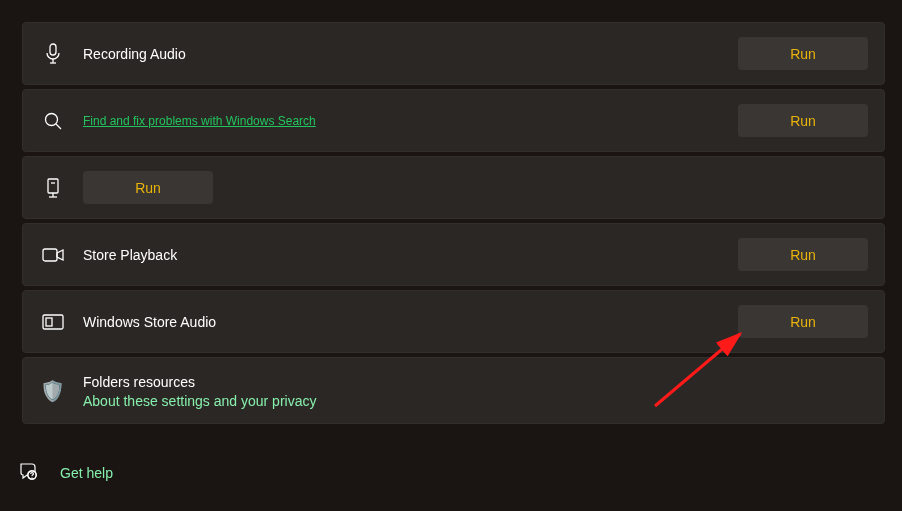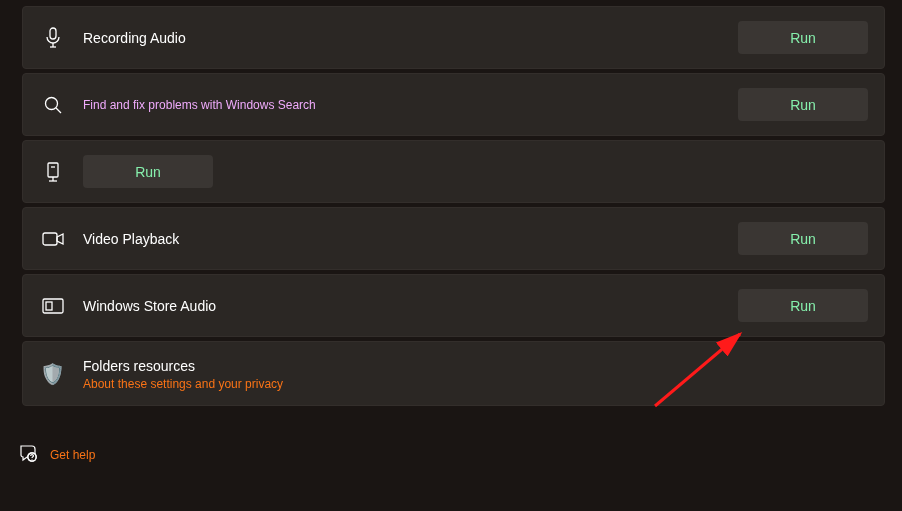--- a/index.html
+++ b/index.html
@@ -8,20 +8,21 @@
     font-family: "Segoe UI", -apple-system, sans-serif;
     font-size: 14px;
     color: #ffffff;
     width: 902px;
     height: 511px;
     overflow: hidden;
     position: relative;
   }
   .list {
     padding: 6px 17px 9px 22px;
+    margin-top: 16px;
   }
   .card {
     background: #2b2724;
     border: 1px solid #332e2b;
     border-radius: 4px;
     margin-bottom: 4px;
     display: flex;
     align-items: center;
     padding: 14px 16px;
     min-height: 62px;
@@ -41,45 +42,46 @@
     flex-direction: column;
     justify-content: center;
     gap: 1px;
   }
   .title {
     color: #ffffff;
     font-size: 14px;
     line-height: 20px;
   }
   .subtitle {
-    color: #f0abfc;
+    color: #22c55e;
     font-size: 12px;
     line-height: 16px;
+    text-decoration: underline;
   }
   .run-btn {
     background: #3a3633;
-    color: #86efac;
+    color: #eab308;
     border: none;
     border-radius: 4px;
     width: 130px;
     height: 33px;
     font-size: 14px;
     cursor: pointer;
     font-family: inherit;
   }
   .link {
-    color: #f97316;
-    font-size: 12px;
+    color: #86efac;
+    font-size: 14px;
     cursor: pointer;
     text-decoration: none;
   }
   .get-help {
     display: flex;
     align-items: center;
-    gap: 12px;
+    gap: 22px;
     padding: 24px 0 0 18px;
   }
   .shield-emoji {
     font-size: 20px;
     filter: grayscale(0.4) brightness(0.9);
   }
   
   .arrow {
     position: absolute;
     left: 640px;
@@ -133,21 +135,21 @@
   </div>
 
   <div class="card">
     <div class="icon-slot">
       <svg width="22" height="18" viewBox="0 0 22 18" fill="none" stroke="#ffffff" stroke-width="1.3">
         <rect x="1" y="3" width="14" height="12" rx="2"></rect>
         <path d="M15 7 L21 4 L21 14 L15 11 Z"></path>
       </svg>
     </div>
     <div class="text-col">
-      <span class="title">Video Playback</span>
+      <span class="title">Store Playback</span>
     </div>
     <button class="run-btn">Run</button>
   </div>
 
   <div class="card">
     <div class="icon-slot">
       <svg width="22" height="18" viewBox="0 0 22 18" fill="none" stroke="#ffffff" stroke-width="1.3">
         <rect x="1" y="2" width="20" height="14" rx="1.5"></rect>
         <rect x="4" y="5" width="6" height="8"></rect>
       </svg>

